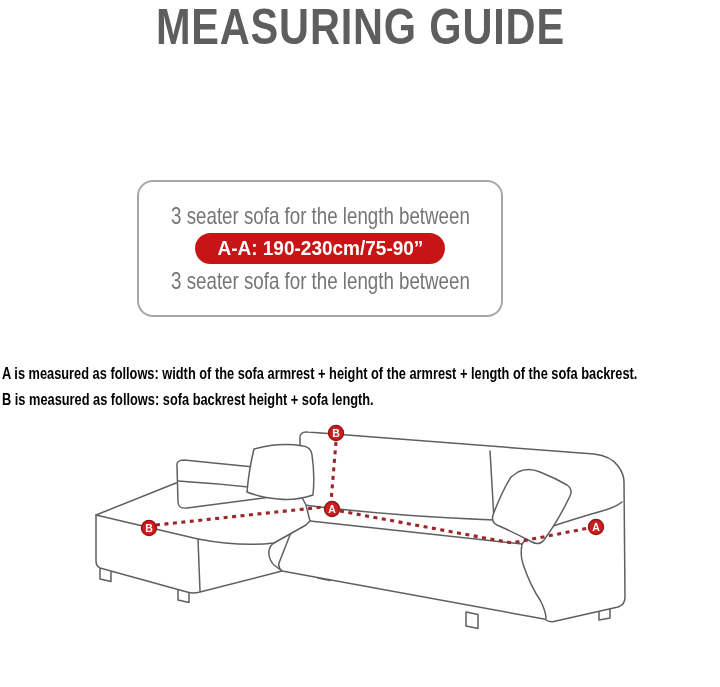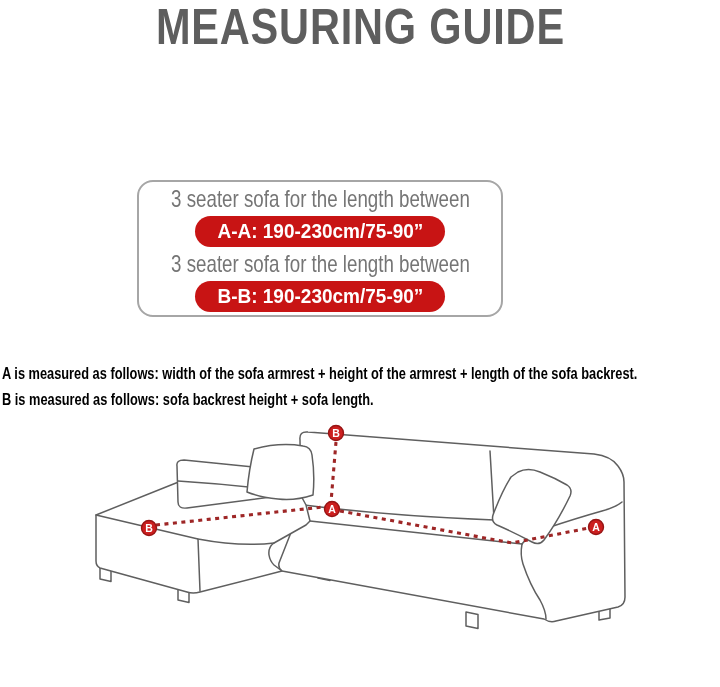--- a/index.html
+++ b/index.html
@@ -66,23 +66,20 @@
 
   <h1 class="title"><span>MEASURING GUIDE</span></h1>
 
 
   <div class="sizebox">
     <span class="lbl">3 seater sofa for the length between</span>
     <div class="pill">
       <span>A-A: 190-230cm/75-90”</span>
     </div>
     <span class="lbl">3 seater sofa for the length between</span>
-    <div class="pill">
-      <span>B-B: 190-230cm/75-90”</span>
-    </div>
   </div>
 
   <div class="notes">
     <div class="note">A is measured as follows: width of the sofa armrest + height of the armrest + length of the sofa backrest.</div>
     <div class="note">B is measured as follows: sofa backrest height + sofa length.</div>
   </div>
 
   <svg class="diagram" viewBox="0 0 620 230" width="620" height="230">
 
     <g fill="#ffffff" stroke="#5f5f5f" stroke-width="1.5" stroke-linejoin="round" stroke-linecap="round">

